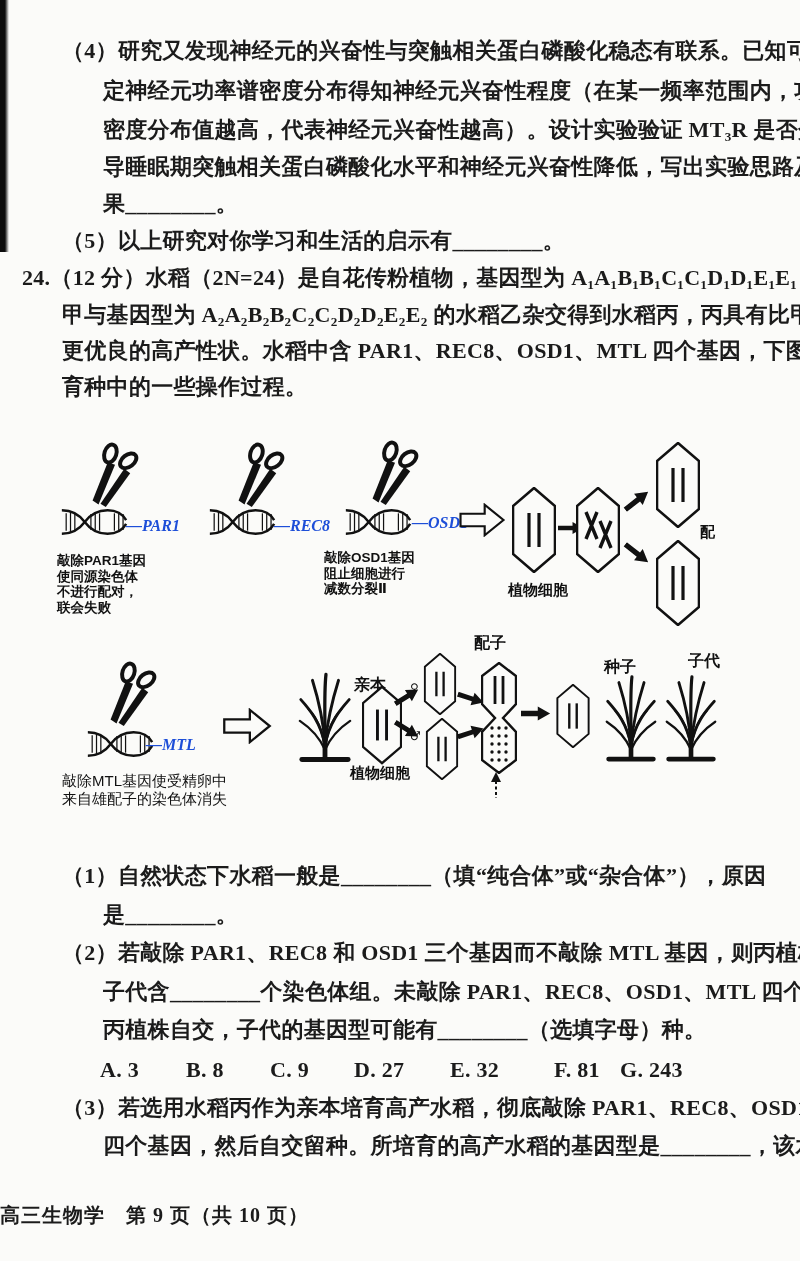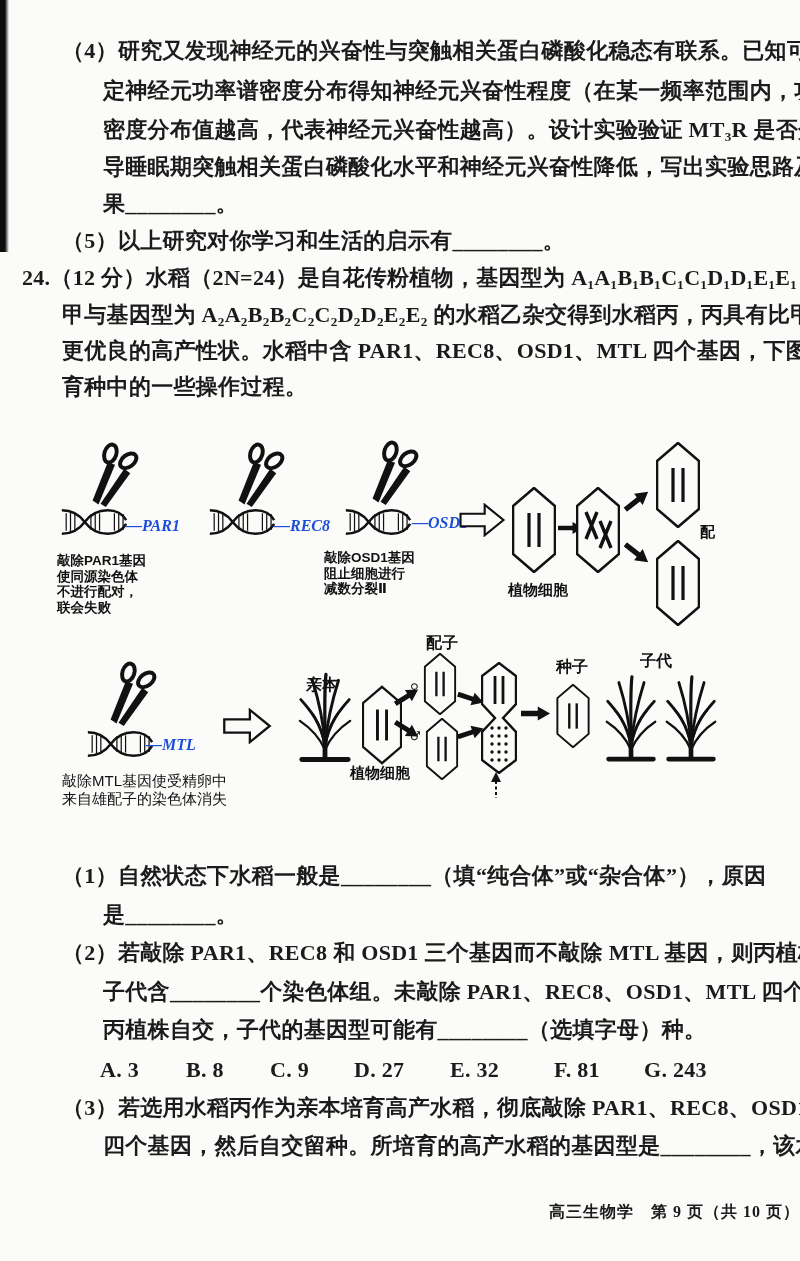--- a/index.html
+++ b/index.html
@@ -8,25 +8,25 @@
         font-family:"Liberation Serif","DejaVu Serif",serif;color:#1b1b1b;}
   .abs{position:absolute;}
   .tl{white-space:nowrap;font-weight:700;font-size:22px;letter-spacing:.3px;color:#1b1b1b;}
   .cap{white-space:nowrap;font-family:"Liberation Sans","DejaVu Sans",sans-serif;
        font-weight:700;font-size:13.5px;line-height:15.5px;color:#111;}
   .cap2{white-space:nowrap;font-family:"Liberation Sans","DejaVu Sans",sans-serif;
         font-weight:400;font-size:15px;line-height:18px;color:#111;}
   .lbl{white-space:nowrap;font-family:"Liberation Sans","DejaVu Sans",sans-serif;
        font-weight:700;font-size:15px;color:#111;}
   .lbl-lg{white-space:nowrap;font-family:"Liberation Sans","DejaVu Sans",sans-serif;
-       font-weight:700;font-size:16px;color:#111;}
+       font-weight:700;font-size:16px;color:#111;margin-left:48px;}
   .gene{white-space:nowrap;font-weight:700;font-style:italic;font-size:16px;color:#1d4ed8;
         font-family:"Liberation Serif","DejaVu Serif",serif;}
   .sex{white-space:nowrap;font-family:"DejaVu Sans",sans-serif;font-weight:700;font-size:12px;color:#111;}
-  .footer{left:0;right:0;text-align:right;font-weight:700;font-size:16px;letter-spacing:1px;}
+  .footer{left:0;right:0;text-align:left;font-weight:700;font-size:20px;letter-spacing:1px;}
   svg.icon{display:block;overflow:visible;}
 </style>
 </head>
 <body>
 
 <div class="page">
 
   <div class="abs" style="left:0;top:0;width:9px;height:252px;background:linear-gradient(to right,#0c0c0c 55%,rgba(12,12,12,0));"></div>
 
   <svg width="0" height="0" style="position:absolute" aria-hidden="true">
@@ -256,20 +256,20 @@
   <div class="tl abs" style="top:938px;left:62px">（2）若敲除 PAR1、REC8 和 OSD1 三个基因而不敲除 MTL 基因，则丙植株自交的</div>
   <div class="tl abs" style="top:977px;left:103px">子代含________个染色体组。未敲除 PAR1、REC8、OSD1、MTL 四个基因时，</div>
   <div class="tl abs" style="top:1015px;left:103px">丙植株自交，子代的基因型可能有________（选填字母）种。</div>
 
   <div class="tl abs" style="top:1057px;left:100px">A. 3</div>
   <div class="tl abs" style="top:1057px;left:186px">B. 8</div>
   <div class="tl abs" style="top:1057px;left:270px">C. 9</div>
   <div class="tl abs" style="top:1057px;left:354px">D. 27</div>
   <div class="tl abs" style="top:1057px;left:450px">E. 32</div>
   <div class="tl abs" style="top:1057px;left:554px">F. 81</div>
-  <div class="tl abs" style="top:1057px;left:644px">G. 243</div>
+  <div class="tl abs" style="top:1057px;left:620px">G. 243</div>
 
   <div class="tl abs" style="top:1093px;left:62px">（3）若选用水稻丙作为亲本培育高产水稻，彻底敲除 PAR1、REC8、OSD1、MTL</div>
   <div class="tl abs" style="top:1131px;left:103px">四个基因，然后自交留种。所培育的高产水稻的基因型是________，该水稻</div>
 
   <div class="footer abs" style="top:1202px">高三生物学　第 9 页（共 10 页）</div>
 
 </div>
 
 </body></html>

